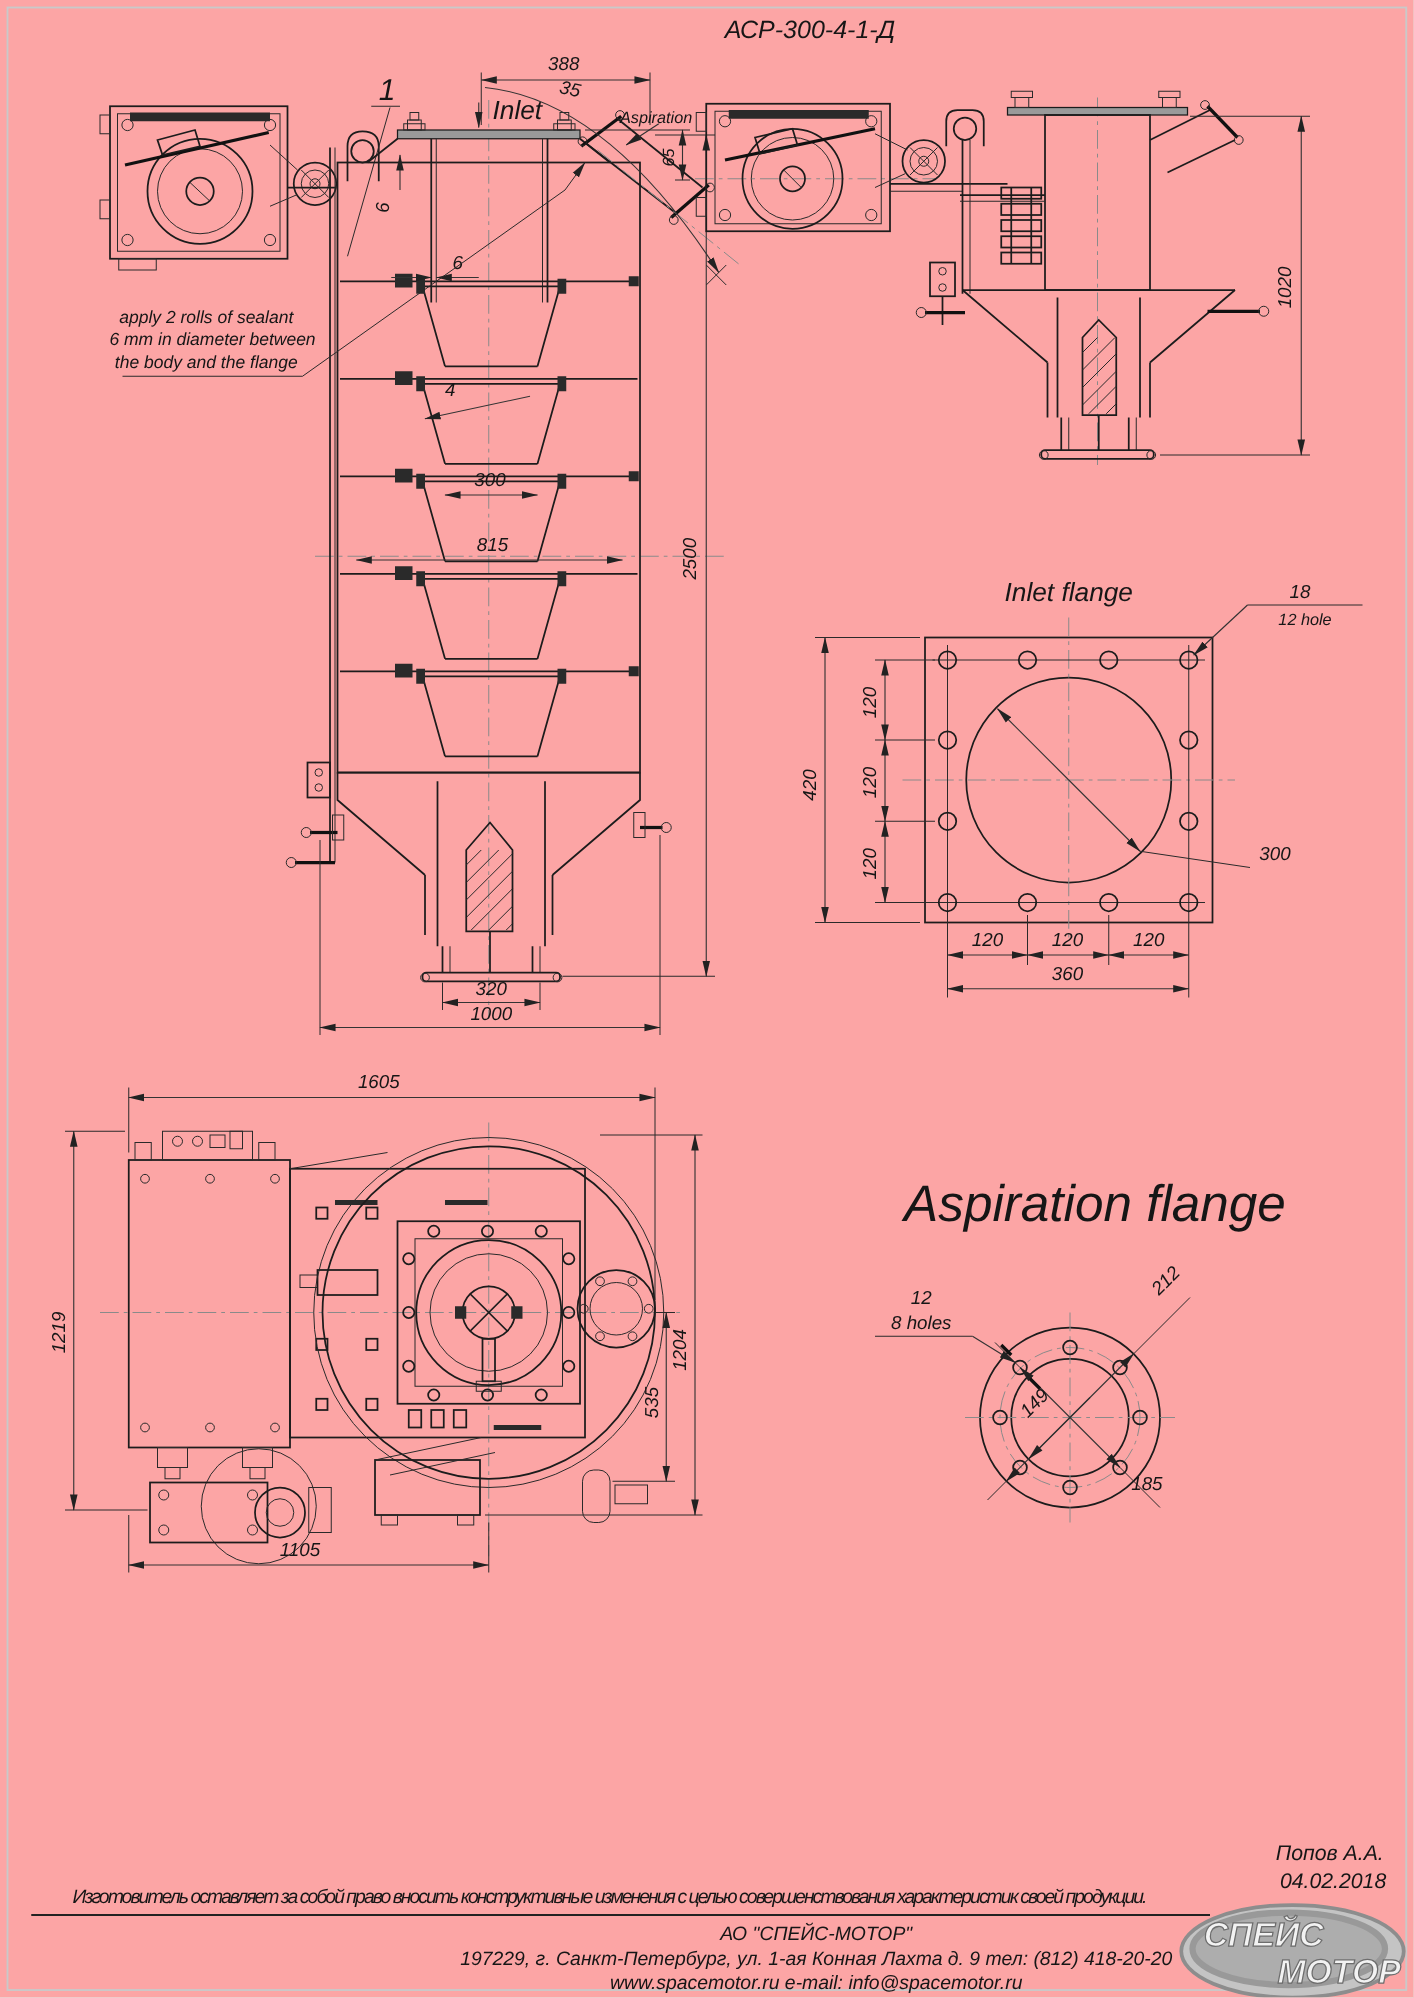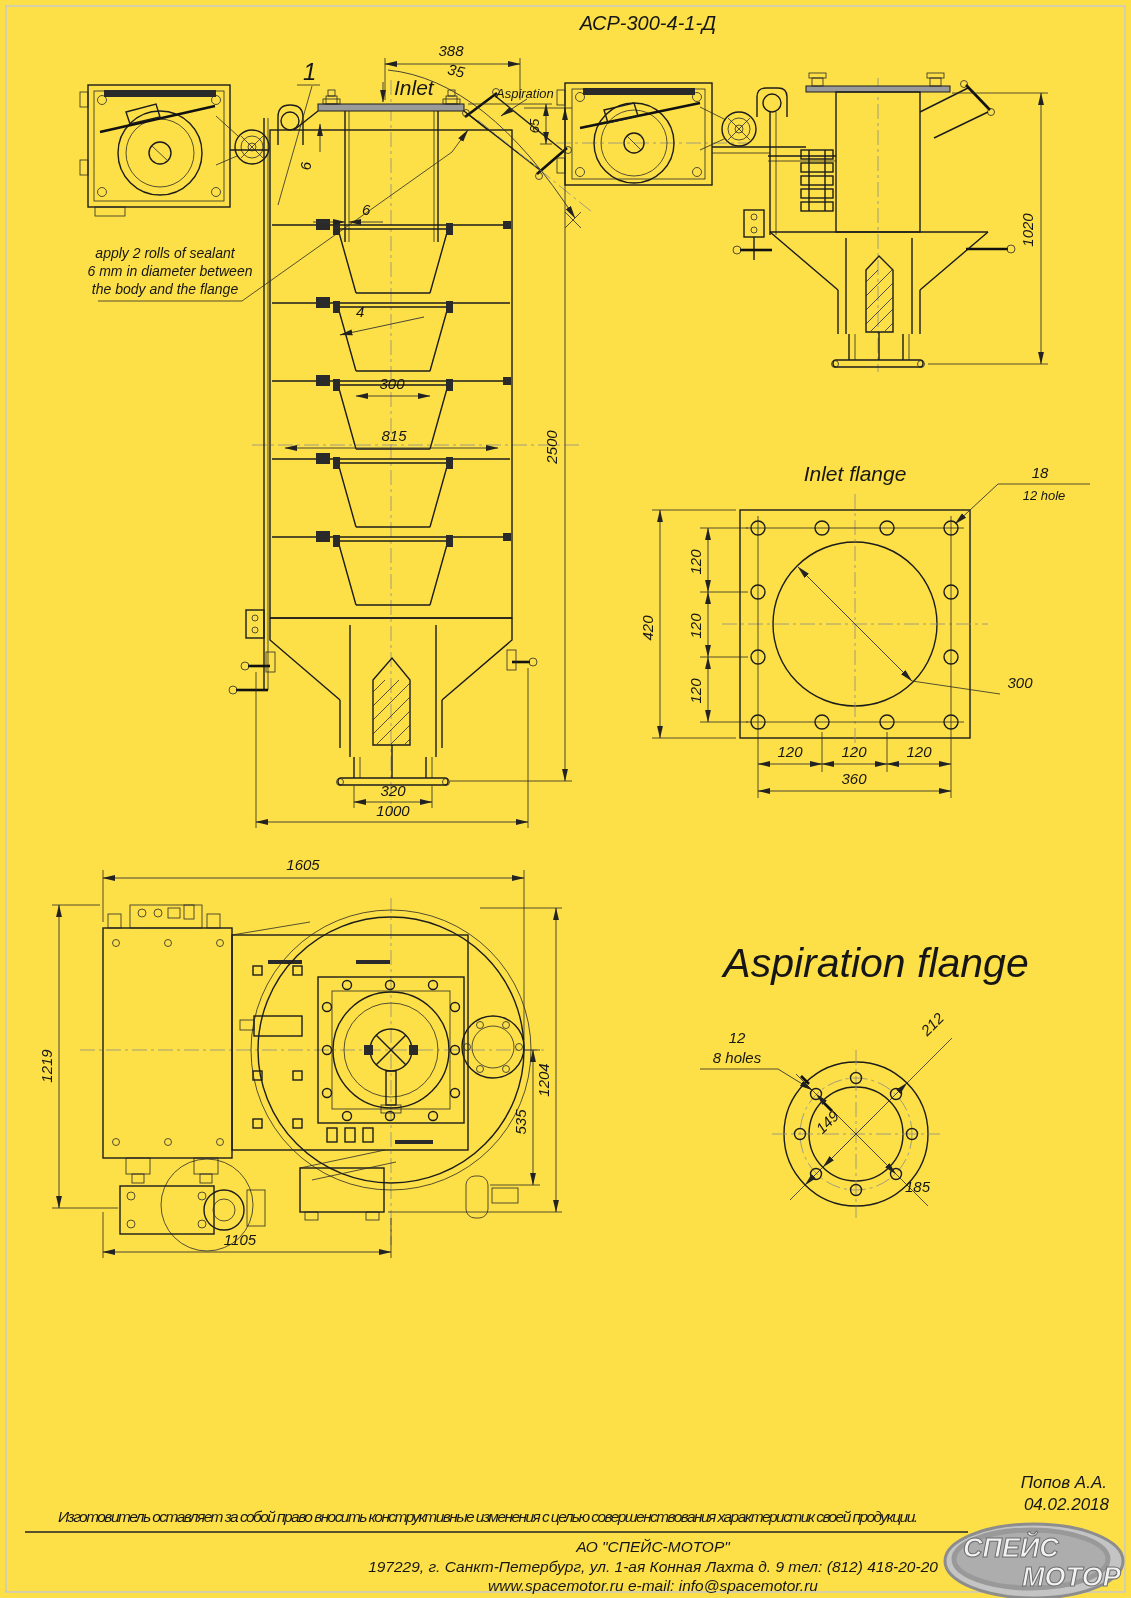--- a/index.html
+++ b/index.html
@@ -1,16 +1,16 @@
 <!DOCTYPE html>
 <html><head>
 <meta charset="utf-8">
 <style>
   html,body{margin:0;padding:0;background:#e8e8e8;}
-  .sheet{position:relative;width:1131px;height:1598px;background:#fde047;margin:0 auto;
+  .sheet{position:relative;width:1131px;height:1598px;background:#fca5a5;margin:0 auto;
          font-family:"Liberation Sans",sans-serif;overflow:hidden;}
   svg{position:absolute;left:0;top:0;}
   
   .m{stroke:#1c1c1c;stroke-width:1.4;fill:none;}
   .t{stroke:#2a2a2a;stroke-width:0.8;fill:none;}
   .k{stroke:#111;stroke-width:2.6;fill:none;}
   .cl{stroke:#8a8a8a;stroke-width:0.8;fill:none;stroke-dasharray:15 4 3 4;}
   .dim{stroke:#333;stroke-width:0.9;fill:none;}
   .fillg{fill:#9a9a9a;stroke:#1c1c1c;stroke-width:1;}
   .filld{fill:#2a2a2a;stroke:none;}

